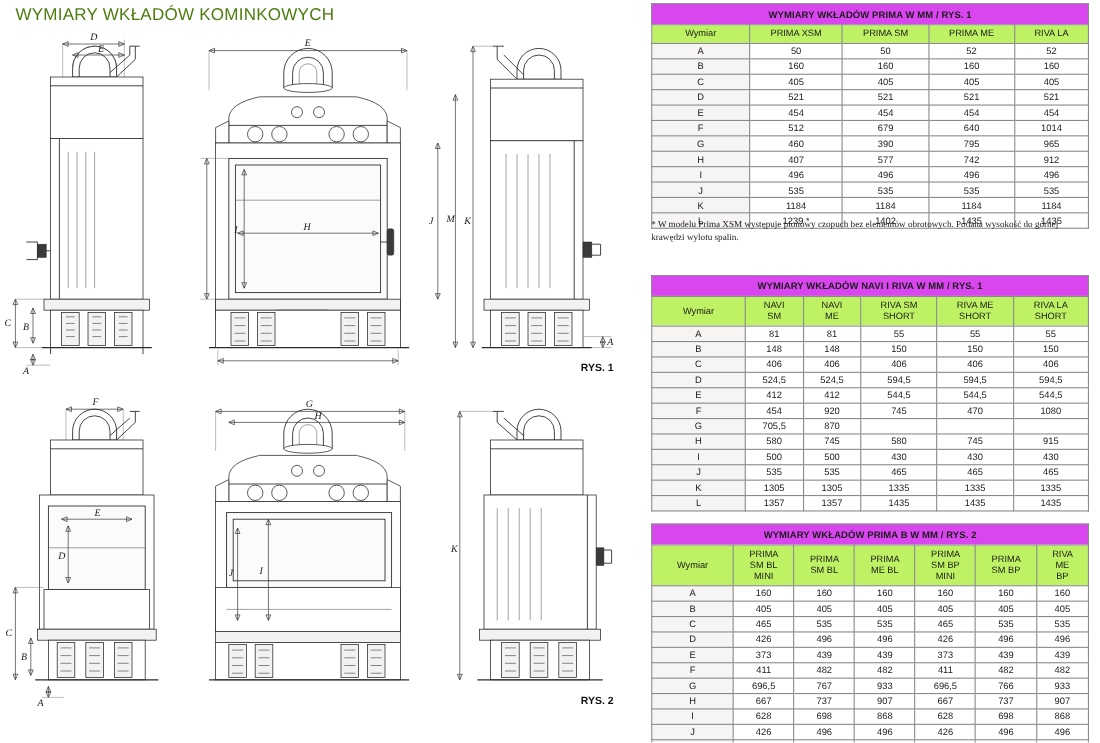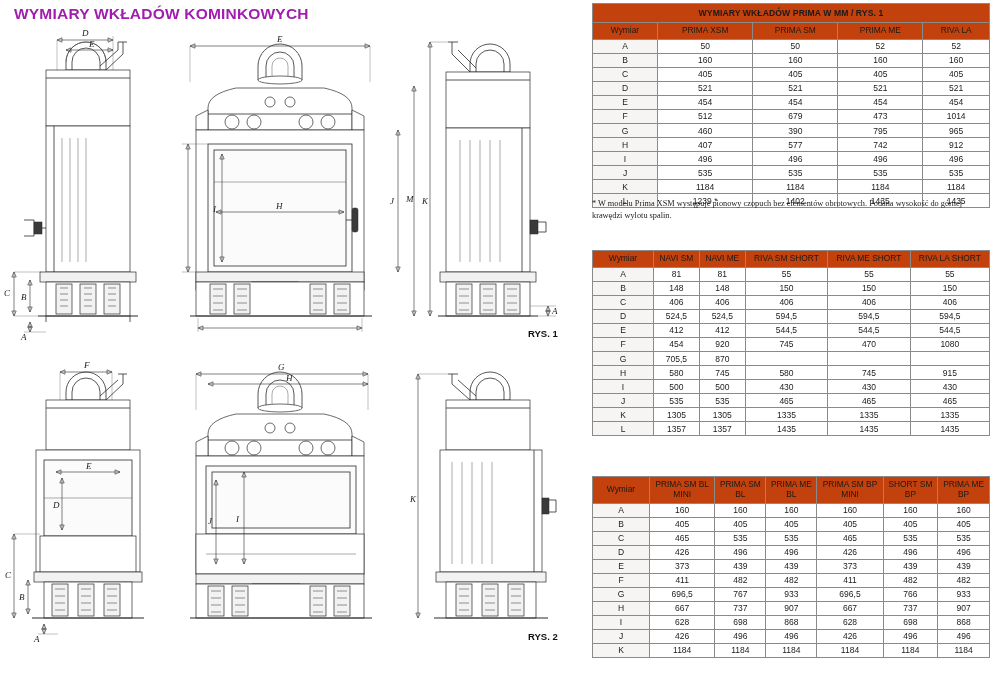--- a/index.html
+++ b/index.html
@@ -9,55 +9,55 @@
     font-family:"Liberation Sans", sans-serif;
     color:#1a1a1a;
     position:relative;
     overflow:hidden;
   }
   .page{position:relative;width:1000px;height:675px;}
 
   
   .main-title{
     position:absolute;left:14px;top:5px;
-    font-size:15.5px;font-weight:bold;letter-spacing:.2px;
-    color:#a21caf;
+    font-size:15.5px;font-weight:normal;letter-spacing:.2px;
+    color:#4d7c0f;
   }
 
   
   .tbl-wrap{position:absolute;}
   table.dim{
     border-collapse:collapse;
     width:100%;
     font-size:8.5px;
     color:#1a1a1a;
   }
   table.dim caption{
     caption-side:top;
     border:1px solid #8a8a8a;
     border-bottom:none;
-    background:#c2410c;
+    background:#d946ef;
     font-weight:bold;
     font-size:8.6px;
     padding:4px 2px;
     text-align:center;
     letter-spacing:.1px;
   }
   table.dim th,table.dim td{
     border:1px solid #8a8a8a;
     text-align:center;
     padding:1.5px 2px;
     line-height:1.18;
     background:#fff;
   }
   table.dim thead th{
-    background:#c2410c;
+    background:#bef264;
     font-weight:normal;
     font-size:8.4px;
-    padding:3px 2px;
+    padding:3px 14px;
   }
   table.dim thead th.first{font-weight:normal;}
   table.dim tbody td.rowlab{background:#f6f5f3;}
   .note{
     position:absolute;
     font-size:8.3px;line-height:1.45;color:#1a1a1a;
     width:400px;
   }
 
   
@@ -547,21 +547,21 @@
             <td class="rowlab">E</td>
             <td>454</td>
             <td>454</td>
             <td>454</td>
             <td>454</td>
           </tr>
         <tr>
             <td class="rowlab">F</td>
             <td>512</td>
             <td>679</td>
-            <td>473</td>
+            <td>640</td>
             <td>1014</td>
           </tr>
         <tr>
             <td class="rowlab">G</td>
             <td>460</td>
             <td>390</td>
             <td>795</td>
             <td>965</td>
           </tr>
         <tr>
@@ -600,20 +600,21 @@
             <td>1435</td>
           </tr>
       </tbody>
     </table>
   </div>
 
   <div class="note" style="left:592px;top:198px;font-family:Liberation Serif, serif;">* W modelu Prima XSM występuje pionowy czopuch bez elementów obrotowych. Podana wysokość do górnej krawędzi wylotu spalin.</div>
 
   <div class="tbl-wrap" style="left:592px;top:250px;width:398px;">
     <table class="dim">
+      <caption>WYMIARY WKŁADÓW NAVI I RIVA W MM / RYS. 1</caption>
       <thead>
         <tr>
           <th class="first" style="width:56px">Wymiar</th>
           <th>NAVI SM</th>
           <th>NAVI ME</th>
           <th>RIVA SM SHORT</th>
           <th>RIVA ME SHORT</th>
           <th>RIVA LA SHORT</th>
         </tr>
       </thead>
@@ -713,29 +714,30 @@
             <td>1435</td>
             <td>1435</td>
             <td>1435</td>
           </tr>
       </tbody>
     </table>
   </div>
 
   <div class="tbl-wrap" style="left:592px;top:476px;width:398px;">
     <table class="dim">
+      <caption>WYMIARY WKŁADÓW PRIMA B W MM / RYS. 2</caption>
       <thead>
         <tr>
           <th class="first" style="width:52px">Wymiar</th>
           <th>PRIMA SM BL MINI</th>
           <th>PRIMA SM BL</th>
           <th>PRIMA ME BL</th>
           <th>PRIMA SM BP MINI</th>
-          <th>SHORT SM BP</th>
-          <th>PRIMA ME BP</th>
+          <th>PRIMA SM BP</th>
+          <th>RIVA ME BP</th>
         </tr>
       </thead>
       <tbody>
         <tr>
             <td class="rowlab">A</td>
             <td>160</td>
             <td>160</td>
             <td>160</td>
             <td>160</td>
             <td>160</td>

